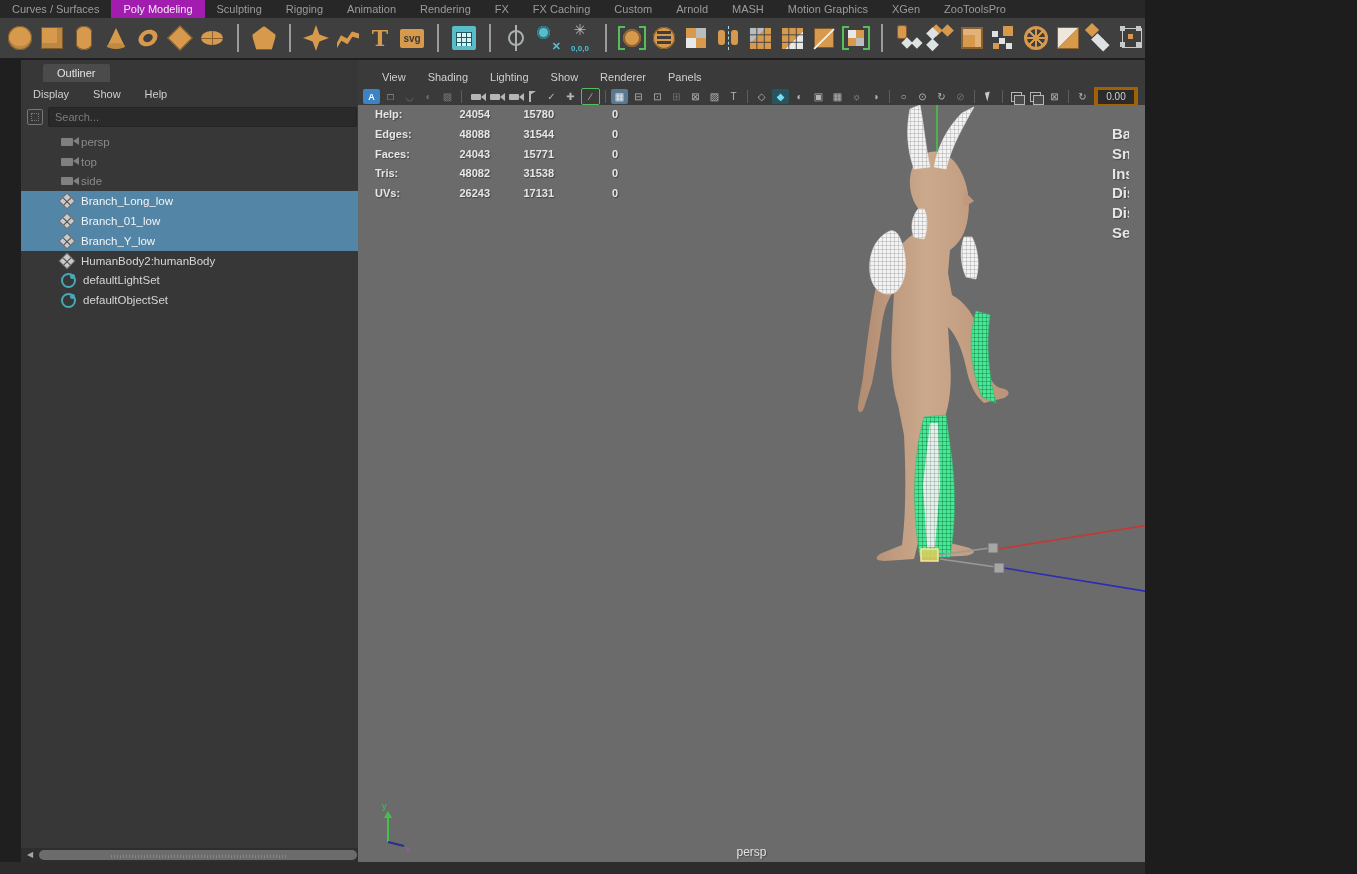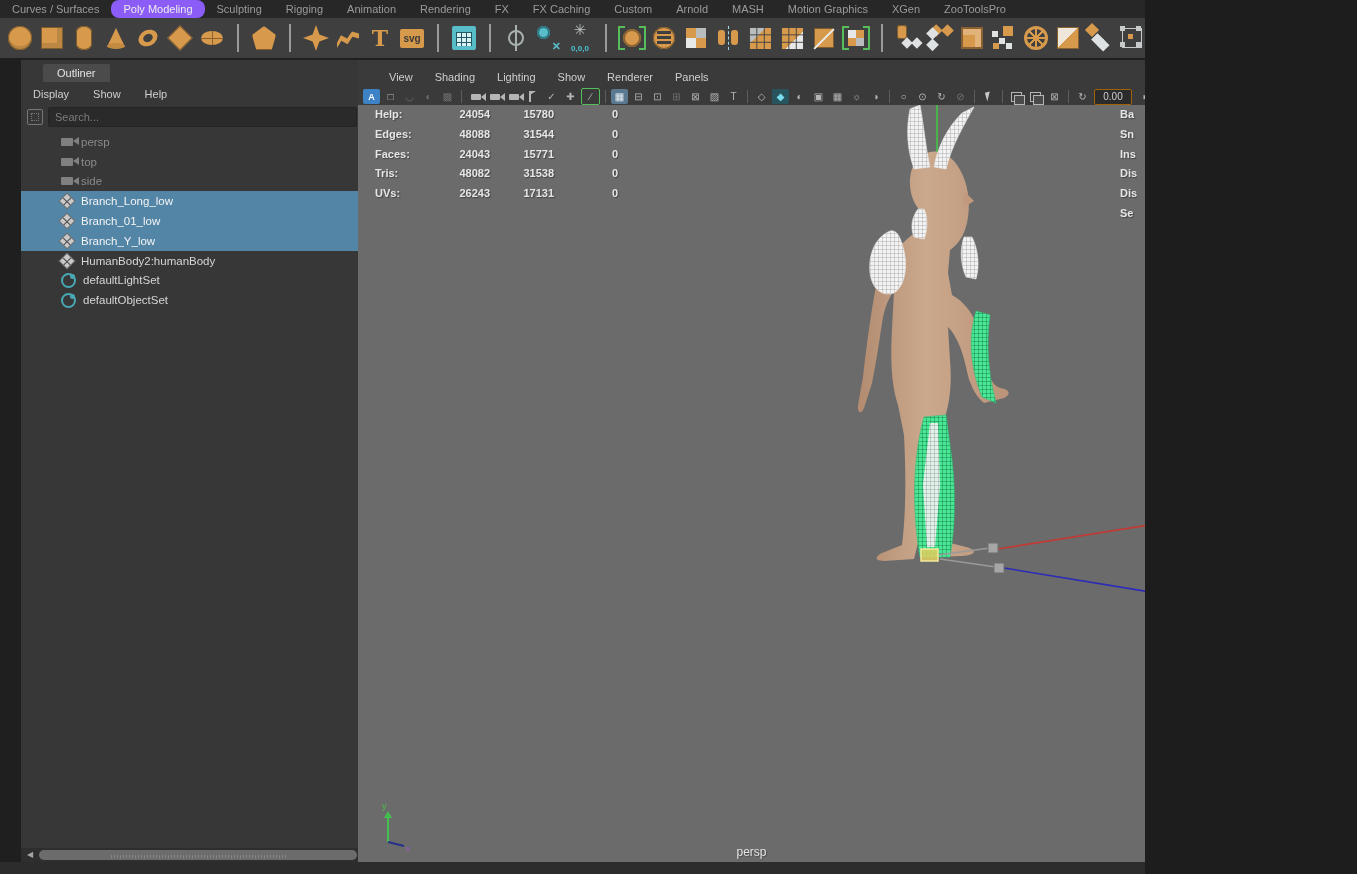--- a/index.html
+++ b/index.html
@@ -3,21 +3,21 @@
 <meta charset="utf-8">
 <style>
   html,body{margin:0;padding:0;background:#1d1d1d;font-family:"Liberation Sans",sans-serif;}
   #app{position:relative;width:1145px;height:874px;background:#1f1f1f;overflow:hidden;
        -webkit-user-select:none;user-select:none;}
 
   
   #tabbar{position:absolute;left:0;top:0;width:100%;height:18px;background:#272727;
           display:flex;align-items:stretch;font-size:11px;color:#9b9b9b;}
   #tabbar .tab{padding:2px 12px 2px;display:flex;align-items:center;cursor:default;}
-  #tabbar .tab.active{background:#8b5cf6;color:#ededed;border-radius:8px;}
+  #tabbar .tab.active{background:#a21caf;color:#ededed;}
 
   
   #shelf{position:absolute;left:0;top:18px;width:100%;height:40px;background:#3f3f3f;
          display:flex;align-items:center;padding-left:4px;box-sizing:border-box;}
   .shelf-sep{width:2px;height:28px;background:#9a9a9a;margin:0 9px;flex:none;}
   .si{width:30px;height:30px;position:relative;flex:none;margin:0 1px;}
   .si::before,.si::after{content:"";position:absolute;}
   .si-sphere::before{inset:3px;border-radius:50%;background:#d79a4c;box-shadow:inset 0 0 0 1px #7e5a2c, inset 0 -4px 0 rgba(0,0,0,.12);}
   .si-cube::before{inset:4px;background:#d79a4c;box-shadow:inset 0 0 0 1px #7e5a2c, inset -6px -6px 0 rgba(0,0,0,.12);}
   .si-cyl::before{left:7px;right:7px;top:3px;bottom:3px;background:#d79a4c;border-radius:8px/6px;box-shadow:inset 0 0 0 1px #7e5a2c;}
@@ -120,21 +120,21 @@
   .vscroll .thumb{position:absolute;left:2px;right:2px;top:13px;bottom:14px;background:#55707f;border-radius:4px;}
   .hscroll{position:absolute;left:0;right:0;bottom:0;height:14px;background:#2e2e2e;}
   .hscroll .arr{position:absolute;top:0;width:14px;height:14px;color:#a5a5a5;font-size:8px;text-align:center;line-height:14px;}
   .hscroll .arr.left{left:2px;} .hscroll .arr.right{right:2px;}
   .hscroll .thumb{position:absolute;left:18px;right:20px;top:2px;bottom:2px;background:#6c6c6c;border-radius:6px;
       background-image:repeating-linear-gradient(90deg,#868686 0 1px,transparent 1px 3px);
       background-size:55% 3px;background-position:center bottom 2px;background-repeat:no-repeat;}
 
   
   #vp{position:absolute;left:358px;top:60px;right:0;bottom:0;background:#3a3a3a;}
-  #vpmenus{position:absolute;left:20px;top:8px;height:18px;display:flex;align-items:center;
+  #vpmenus{position:absolute;left:13px;top:8px;height:18px;display:flex;align-items:center;
       font-size:11px;color:#cfcfcf;}
   #vpmenus span{padding:0 11px;}
   #vptools{position:absolute;left:0;top:27px;right:0;height:19px;background:#3a3a3a;display:flex;
       align-items:center;padding-left:4px;overflow:hidden;}
   .vsep{width:1px;height:13px;background:#5d5d5d;margin:0 4px;flex:none;}
   .vi{width:17px;height:15px;flex:none;margin:0 1px;border-radius:2px;display:flex;align-items:center;
       justify-content:center;font-size:10px;color:#b5b5b5;position:relative;}
   .vi.dim{color:#6f6f6f;}
   .vi.on-blue{background:#3d82c4;color:#fff;font-weight:bold;font-size:9px;}
   .vi.on-grid{background:#5a7890;color:#e8eef2;}
@@ -143,37 +143,37 @@
   .vi-cam{width:10px;height:6px;background:#b5b5b5;border-radius:1px;position:relative;}
   .vi-cam::after{content:"";position:absolute;right:-5px;top:-1px;border-top:4px solid transparent;
       border-bottom:4px solid transparent;border-right:5px solid #b5b5b5;}
   .vi-flag{width:7px;height:11px;position:relative;}
   .vi-flag::before{content:"";position:absolute;left:0;top:0;bottom:0;width:1.5px;background:#b5b5b5;}
   .vi-flag::after{content:"";position:absolute;left:1px;top:0;border-top:4px solid #b5b5b5;border-right:6px solid transparent;width:0;}
   .vi-cursor{width:0;height:0;border-left:5px solid #c9c9c9;border-bottom:9px solid transparent;
       border-top:0;transform:rotate(-15deg);}
   .vi-layers{width:9px;height:8px;border:1px solid #b5b5b5;position:relative;background:#3a3a3a;}
   .vi-layers::after{content:"";position:absolute;left:2px;top:2px;width:9px;height:8px;border:1px solid #b5b5b5;background:#4a4a4a;}
-  .vfield{width:36px;height:14px;background:#2b2b2b;border:1px solid #a16207;color:#cfcfcf;
+  .vfield{width:36px;height:14px;background:#2b2b2b;border:4px solid #a16207;color:#cfcfcf;
       font-size:10px;display:flex;align-items:center;justify-content:center;border-radius:2px;margin:0 2px;flex:none;}
   .vbadge{width:14px;height:14px;border-radius:50%;background:#3aa9c4;border:1px solid #7fd7ea;flex:none;
       margin:0 4px 0 6px;display:flex;align-items:center;justify-content:center;color:#e8fbff;font-size:7px;}
   #cslabel{font-size:11px;color:#b9b9b9;white-space:nowrap;flex:none;}
 
   
   #canvas{position:absolute;left:0;top:45px;right:0;bottom:12px;background:#6b6b6b;overflow:hidden;}
   #scene{position:absolute;left:0;top:0;}
   .hud{position:absolute;font-size:11px;font-weight:bold;color:#e6e6e6;text-shadow:1px 1px 1px #454545;}
   .hudrow{position:absolute;left:0;height:20px;}
   .hudrow .lb{position:absolute;left:17px;}
   .hudrow .c1{position:absolute;left:70px;width:62px;text-align:right;}
   .hudrow .c2{position:absolute;left:132px;width:64px;text-align:right;}
   .hudrow .c3{position:absolute;left:196px;width:64px;text-align:right;}
-  .hudR{position:absolute;right:8px;width:17px;height:20px;overflow:hidden;font-size:11px;font-weight:bold;
-      color:#e6e6e6;text-shadow:1px 1px 1px #454545;}
+  .hudR{position:absolute;right:16px;width:17px;height:20px;overflow:hidden;font-size:15px;font-weight:bold;
+      color:#e6e6e6;text-shadow:1px 1px 1px #454545;margin-top:17px;}
   #persplabel{position:absolute;left:0;right:0;top:740px;text-align:center;font-size:12px;
       color:#e2e2e2;text-shadow:1px 1px 1px #4a4a4a;}
   #footer{position:absolute;left:0;bottom:0;width:100%;height:12px;background:#2c2c2c;}
 </style>
 </head>
 <body>
 
 <div id="app">
 
   <div id="tabbar">

